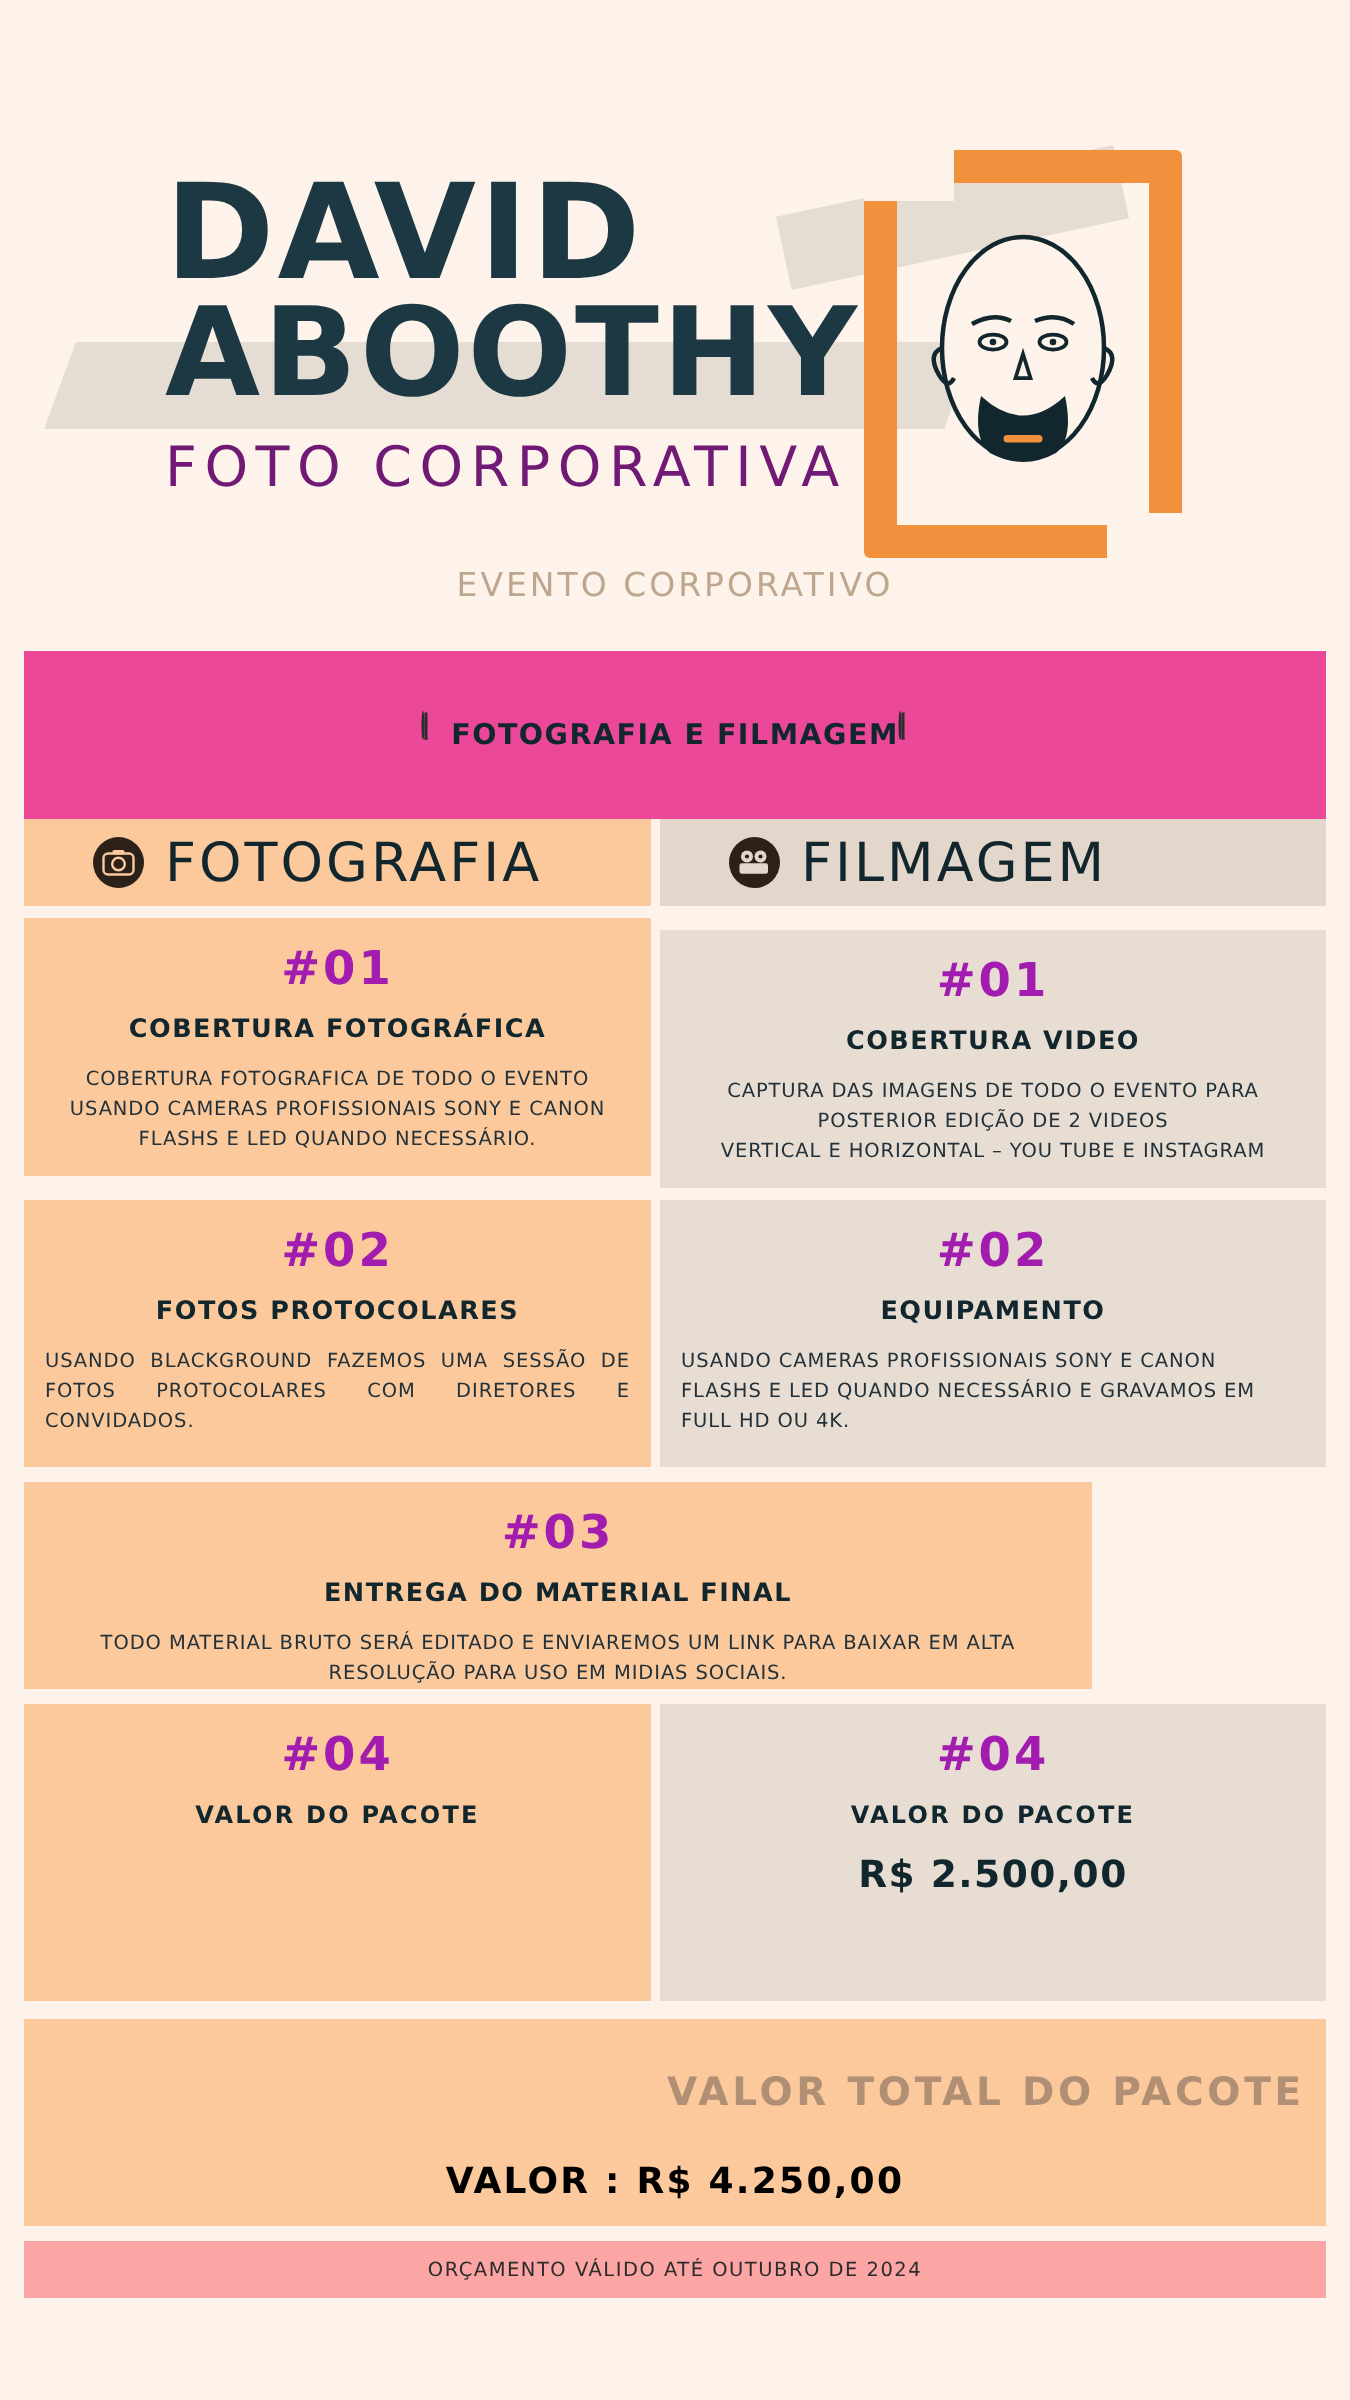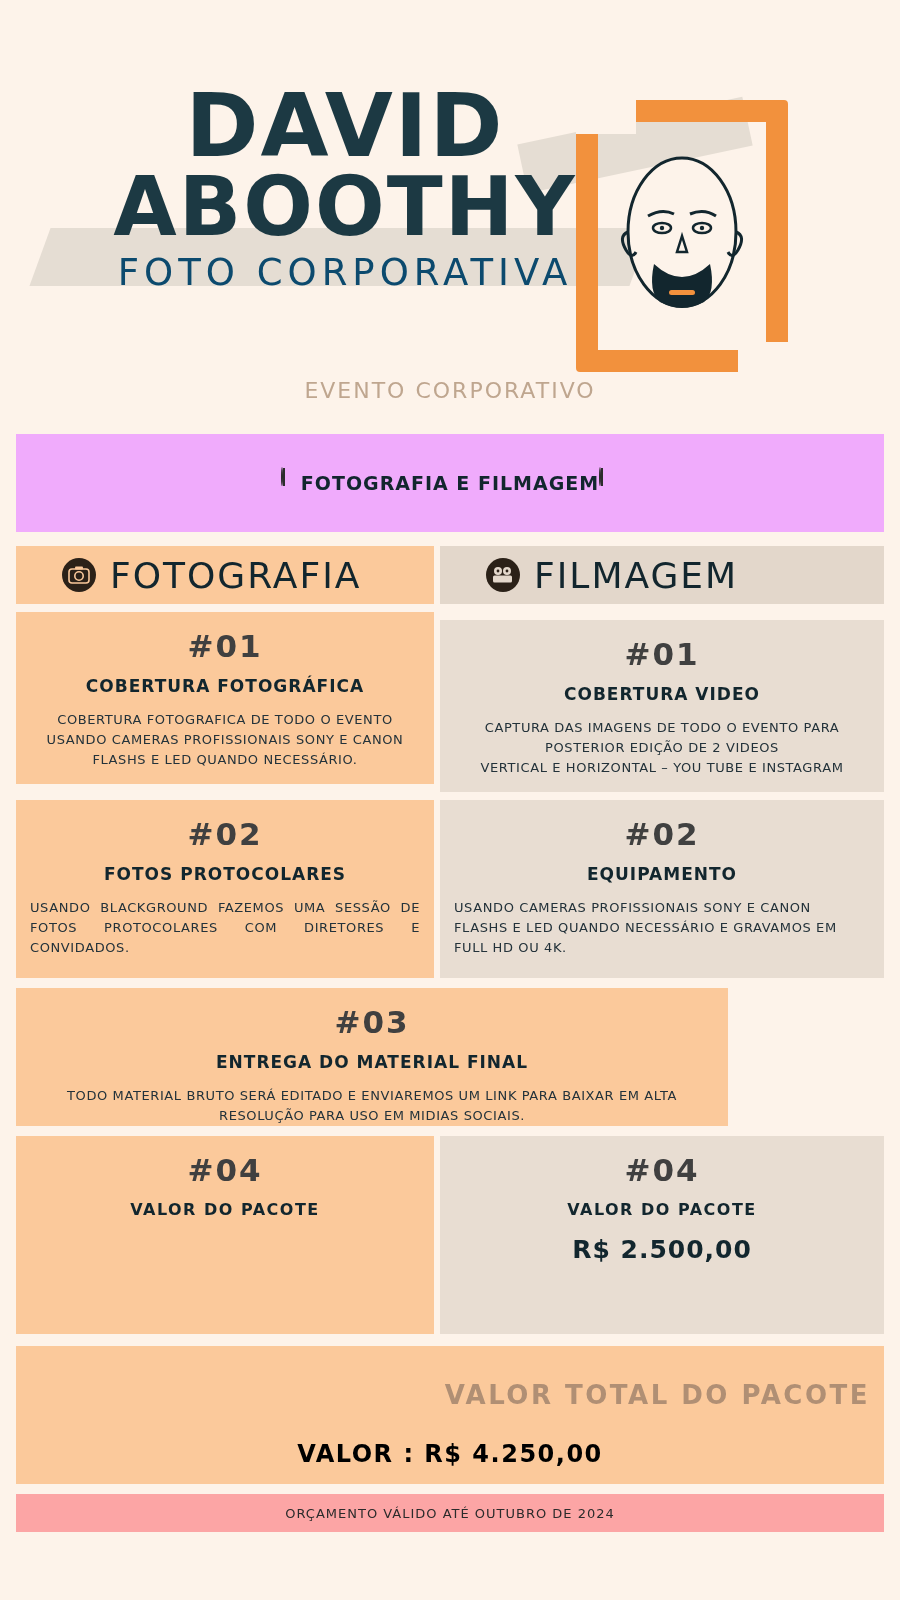--- a/index.html
+++ b/index.html
@@ -66,38 +66,37 @@
   .avatar {
     position: absolute;
     left: 614px;
     top: 140px;
     width: 136px;
     height: 196px;
   }
   .logo-text {
     position: absolute;
     left: 110px;
-    top: 84px;
+    top: 113px;
     width: 470px;
-    text-align: center;
   }
   .logo-line1, .logo-line2 {
     font-family: "DejaVu Sans", sans-serif;
     font-weight: 700;
     color: #1c3943;
     letter-spacing: 2px;
     line-height: 0.95;
   }
   .logo-line1 { font-size: 88px; }
   .logo-line2 { font-size: 82px; }
   .logo-sub {
-    margin-top: 6px;
+    margin-top: 16px;
     font-size: 37px;
     letter-spacing: 5px;
-    color: #0c4a6e;
+    color: #701a75;
     font-family: "DejaVu Sans", sans-serif;
     font-weight: 400;
   }
   .event-label {
     position: absolute;
     top: 378px;
     left: 0;
     width: 900px;
     text-align: center;
     font-size: 22px;
@@ -105,22 +104,22 @@
     color: #bfa68f;
     font-family: "DejaVu Sans", sans-serif;
   }
 
   
   .banner {
     position: absolute;
     left: 16px;
     top: 434px;
     width: 868px;
-    height: 98px;
-    background: #f0abfc;
+    height: 112px;
+    background: #ec4899;
     display: flex;
     align-items: center;
     justify-content: center;
   }
   .banner-title {
     font-size: 19px;
     font-weight: 700;
     letter-spacing: 1px;
     color: #12262e;
     font-family: "DejaVu Sans", sans-serif;
@@ -170,21 +169,21 @@
   .card {
     position: absolute;
     padding: 16px 14px;
     text-align: center;
   }
   .card .num {
     font-family: "DejaVu Sans", sans-serif;
     font-size: 31px;
     font-weight: 700;
     letter-spacing: 2px;
-    color: #404040;
+    color: #a21caf;
     margin-bottom: 12px;
   }
   .card .h {
     font-family: "DejaVu Sans", sans-serif;
     font-size: 17px;
     font-weight: 700;
     letter-spacing: 1px;
     color: #12262e;
     margin-bottom: 14px;
   }

